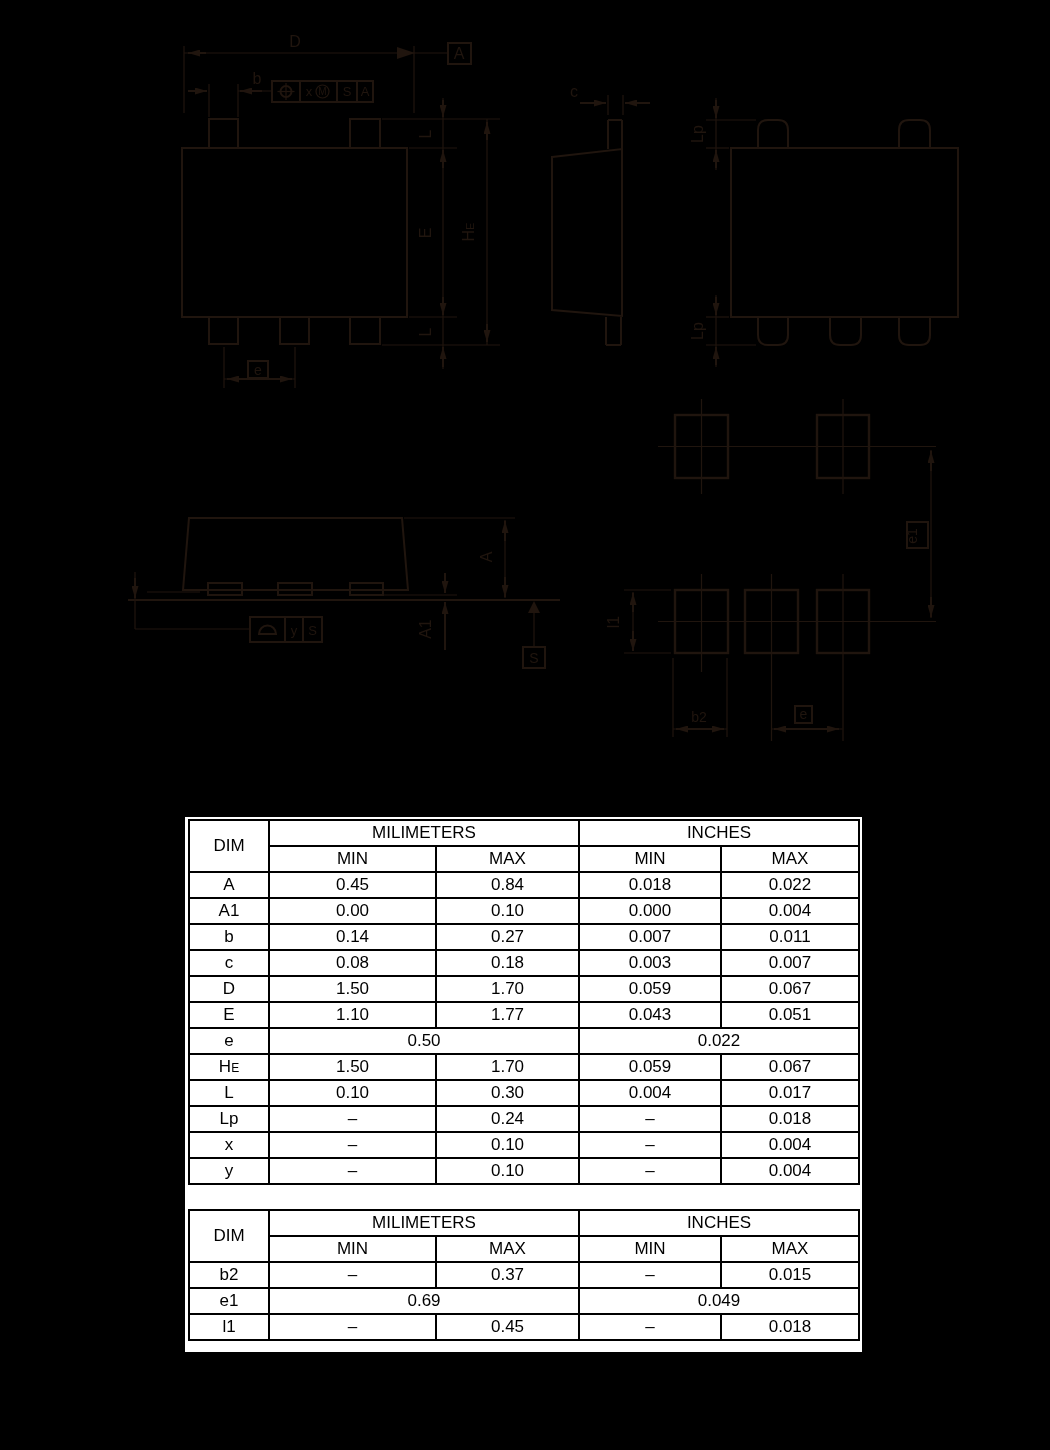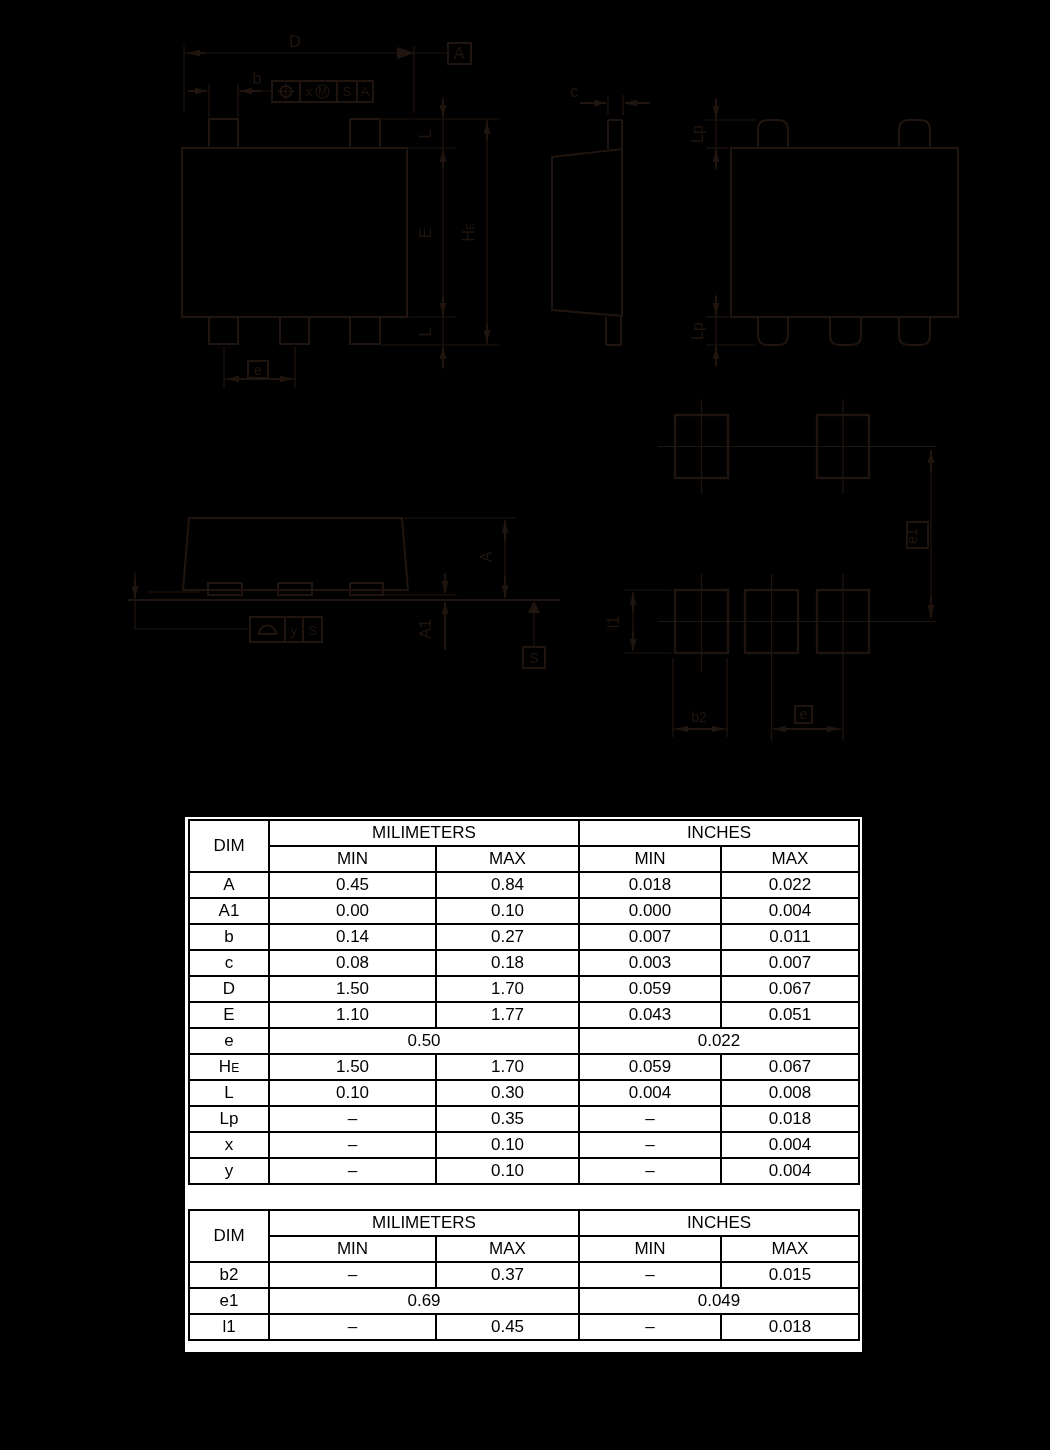--- a/index.html
+++ b/index.html
@@ -302,26 +302,26 @@
       <td>1.50</td>
       <td>1.70</td>
       <td>0.059</td>
       <td>0.067</td>
     </tr>
     <tr>
       <td>L</td>
       <td>0.10</td>
       <td>0.30</td>
       <td>0.004</td>
-      <td>0.008</td>
+      <td>0.017</td>
     </tr>
     <tr>
       <td>Lp</td>
       <td>–</td>
-      <td>0.35</td>
+      <td>0.24</td>
       <td>–</td>
       <td>0.018</td>
     </tr>
     <tr>
       <td>x</td>
       <td>–</td>
       <td>0.10</td>
       <td>–</td>
       <td>0.004</td>
     </tr>

